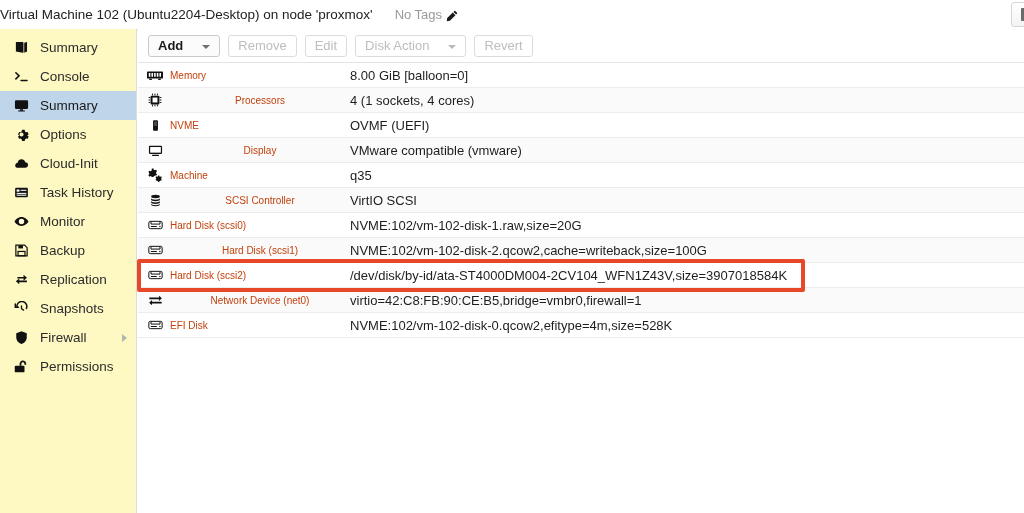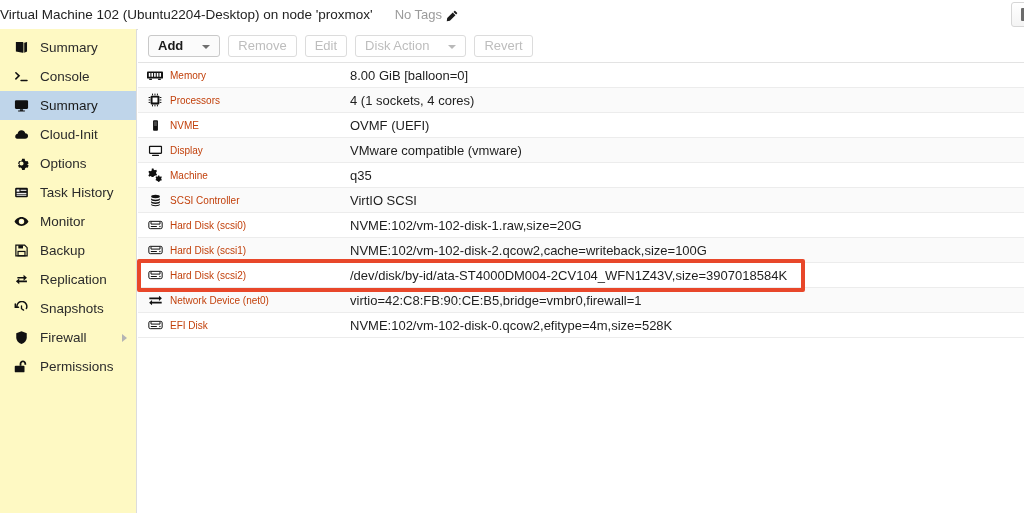--- a/index.html
+++ b/index.html
@@ -88,21 +88,21 @@
     position:relative;top:1px;
   }
   .tb-btn.enabled .tb-caret{border-top-color:#6f6f6f;}
 
   
   .rows{position:relative;}
   .row{
     position:relative;height:25px;display:flex;align-items:center;
     border-bottom:1px solid #ececec;box-sizing:border-box;background:#ffffff;
   }
-  .row.alt{background:#fafafa;}
+  .row.alt{background:#fafafa;text-align:center;}
   .row-icon{
     width:22px;min-width:22px;margin-left:6px;
     display:flex;align-items:center;justify-content:center;color:#111;
   }
   .row-icon svg{display:block;}
   .row-key{
     width:180px;min-width:180px;margin-left:4px;
     font-size:10px;color:#c2410c;white-space:nowrap;overflow:hidden;
   }
   .row-val{
@@ -163,32 +163,32 @@
             <rect x="1" y="2.4" width="14" height="9.2" rx="1.2"></rect>
             <rect x="6.3" y="12" width="3.4" height="1.7"></rect>
             <rect x="4.2" y="13.2" width="7.6" height="1.1" rx=".5"></rect>
           </svg>
         </span>
         <span class="nav-label">Summary</span>
       </div>
       <div class="nav-item">
         <span class="nav-icon">
           <svg viewBox="0 0 16 16" width="15" height="15" fill="#111">
+            <path d="M8 10.2a2.2 2.2 0 110-4.4 2.2 2.2 0 010 4.4zm6.2-1.3l1.4-1-1.1-2.6-1.7.4a5 5 0 00-1.1-.9L11.4 3H8.6L8.2 4.8c-.4.2-.8.5-1.1.9l-1.7-.4L4.3 8l1.4 1v.1L4.3 10l1.1 2.6 1.7-.4c.3.3.7.6 1.1.8l.4 1.8h2.8l.4-1.8c.4-.2.8-.5 1.1-.8l1.7.4L15.6 10l-1.4-1z"></path>
+          </svg>
+        </span>
+        <span class="nav-label">Options</span>
+      </div>
+      <div class="nav-item">
+        <span class="nav-icon">
+          <svg viewBox="0 0 16 16" width="15" height="15" fill="#111">
             <path d="M4.2 12.6h7.6c2 0 3.2-1.4 3.2-3 0-1.7-1.3-2.9-3-2.9-.4-2-2-3.3-4-3.3-2.3 0-4 1.7-4.1 3.9C2.4 7.6 1.3 8.8 1.3 10.3c0 1.4 1.2 2.3 2.9 2.3z"></path>
           </svg>
         </span>
         <span class="nav-label">Cloud-Init</span>
-      </div>
-      <div class="nav-item">
-        <span class="nav-icon">
-          <svg viewBox="0 0 16 16" width="15" height="15" fill="#111">
-            <path d="M8 10.2a2.2 2.2 0 110-4.4 2.2 2.2 0 010 4.4zm6.2-1.3l1.4-1-1.1-2.6-1.7.4a5 5 0 00-1.1-.9L11.4 3H8.6L8.2 4.8c-.4.2-.8.5-1.1.9l-1.7-.4L4.3 8l1.4 1v.1L4.3 10l1.1 2.6 1.7-.4c.3.3.7.6 1.1.8l.4 1.8h2.8l.4-1.8c.4-.2.8-.5 1.1-.8l1.7.4L15.6 10l-1.4-1z"></path>
-          </svg>
-        </span>
-        <span class="nav-label">Options</span>
       </div>
       <div class="nav-item">
         <span class="nav-icon">
           <svg viewBox="0 0 16 16" width="15" height="15" fill="#111">
             <rect x="1.2" y="3" width="13.6" height="10" rx="1.3"></rect>
             <g fill="#fff">
               <rect x="2.8" y="4.8" width="3" height="2.3"></rect>
               <rect x="7" y="5.1" width="6.2" height="1.1"></rect>
               <rect x="2.8" y="8.4" width="10.4" height="1.1"></rect>
               <rect x="2.8" y="10.3" width="10.4" height="1.1"></rect>

